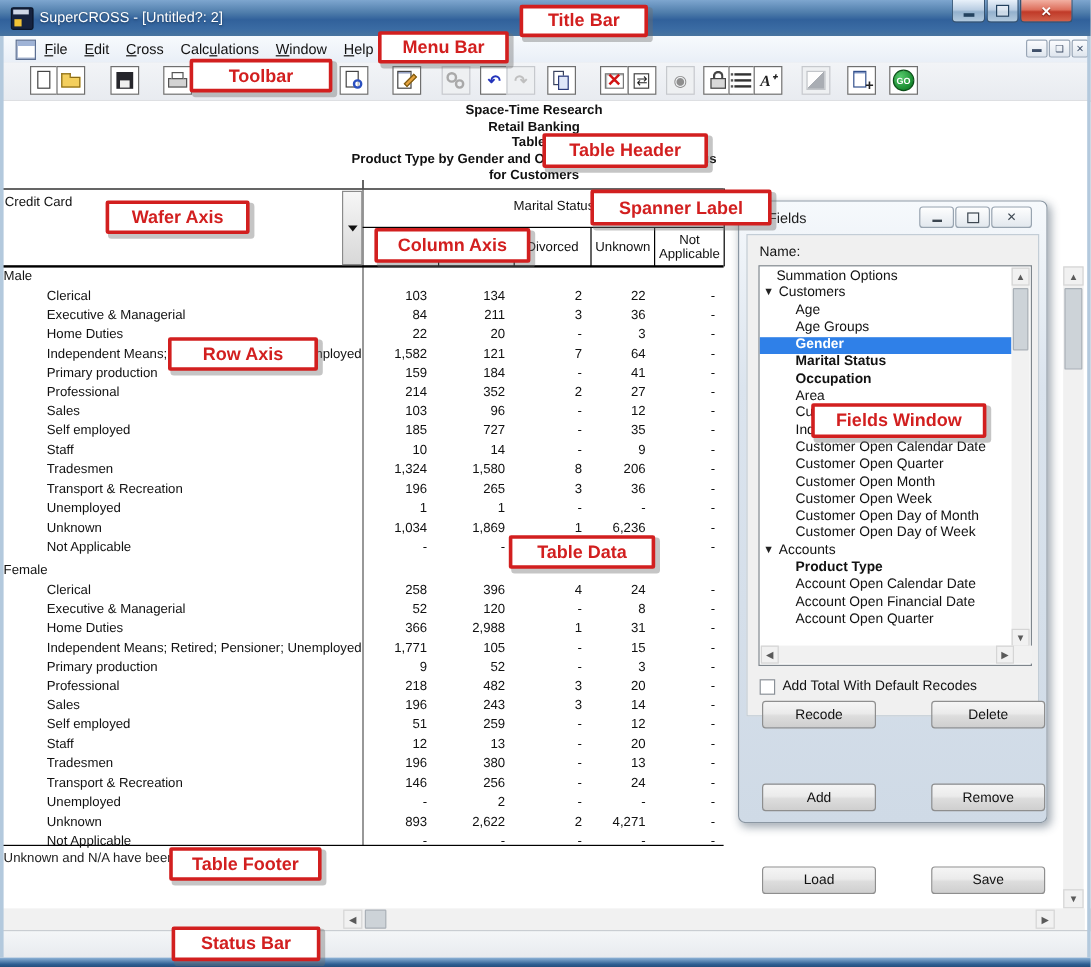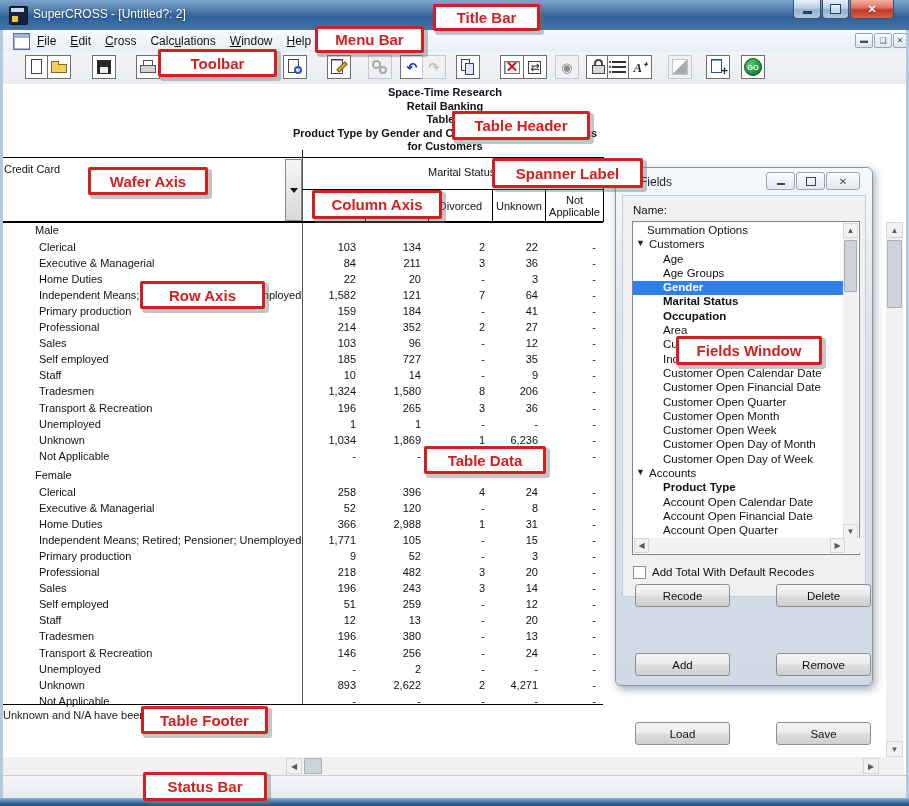--- a/index.html
+++ b/index.html
@@ -79,21 +79,21 @@
   #wafer-drop{position:absolute;left:285px;top:75px;width:17px;height:62px;background:linear-gradient(#f6f6f6,#d8d8d8);
      border:1px solid #8a8a8a;box-sizing:border-box;display:flex;align-items:center;justify-content:center;}
   #wafer-drop span{width:0;height:0;border:4px solid transparent;border-top:5px solid #111;margin-top:4px;}
   #spanner-label{position:absolute;left:428px;top:82px;font-size:11px;color:#111;}
   #col-headers{position:absolute;left:302px;top:106px;width:301px;height:32px;display:flex;}
   .colh{box-sizing:border-box;display:flex;align-items:center;justify-content:center;text-align:center;
      font-size:11px;line-height:12px;color:#111;border-left:1px solid #000;}
   .colh:first-child{border-left:none;}
   .c0{width:63px}.c1{width:63px}.c2{width:64px}.c3{width:53px}.c4{width:58px}
   .section{position:absolute;left:0;width:890px;}
-  .seclabel{position:relative;height:16.05px;font-size:11px;color:#111;padding-left:3px;margin-left:32px;}
+  .seclabel{position:relative;height:16.05px;font-size:11px;color:#111;padding-left:3px;}
   .trow{position:relative;height:16.05px;font-size:11px;color:#111;}
   .rlabel{position:absolute;left:39px;top:1px;white-space:nowrap;}
   .val{position:absolute;top:1px;width:60px;text-align:right;}
   .v0{left:296px}.v1{left:361px}.v2{left:425px}.v3{left:478px}.v4{left:536px}
   #tbl-footer{position:absolute;left:3px;top:625px;font-size:11px;color:#222;}
   
   .sb-track{position:absolute;background:#f1f1f1;}
   .sb-btn{position:absolute;background:#f1f1f1;border:1px solid #d5d5d5;box-sizing:border-box;color:#5a5a5a;
      display:flex;align-items:center;justify-content:center;font-size:8px;}
   .sb-thumb{position:absolute;background:#cdd3d8;border:1px solid #a9b0b7;box-sizing:border-box;border-radius:1px;}
@@ -562,23 +562,20 @@
             <div class="fitem ind2">
               <span class="lbl">Cus</span>
             </div>
             <div class="fitem ind2">
               <span class="lbl">Indi</span>
             </div>
             <div class="fitem ind2">
               <span class="lbl">Customer Open Calendar Date</span>
             </div>
             <div class="fitem ind2">
-              <span class="lbl">Customer Open Financial Date</span>
-            </div>
-            <div class="fitem ind2">
               <span class="lbl">Customer Open Quarter</span>
             </div>
             <div class="fitem ind2">
               <span class="lbl">Customer Open Month</span>
             </div>
             <div class="fitem ind2">
               <span class="lbl">Customer Open Week</span>
             </div>
             <div class="fitem ind2">
               <span class="lbl">Customer Open Day of Month</span>

